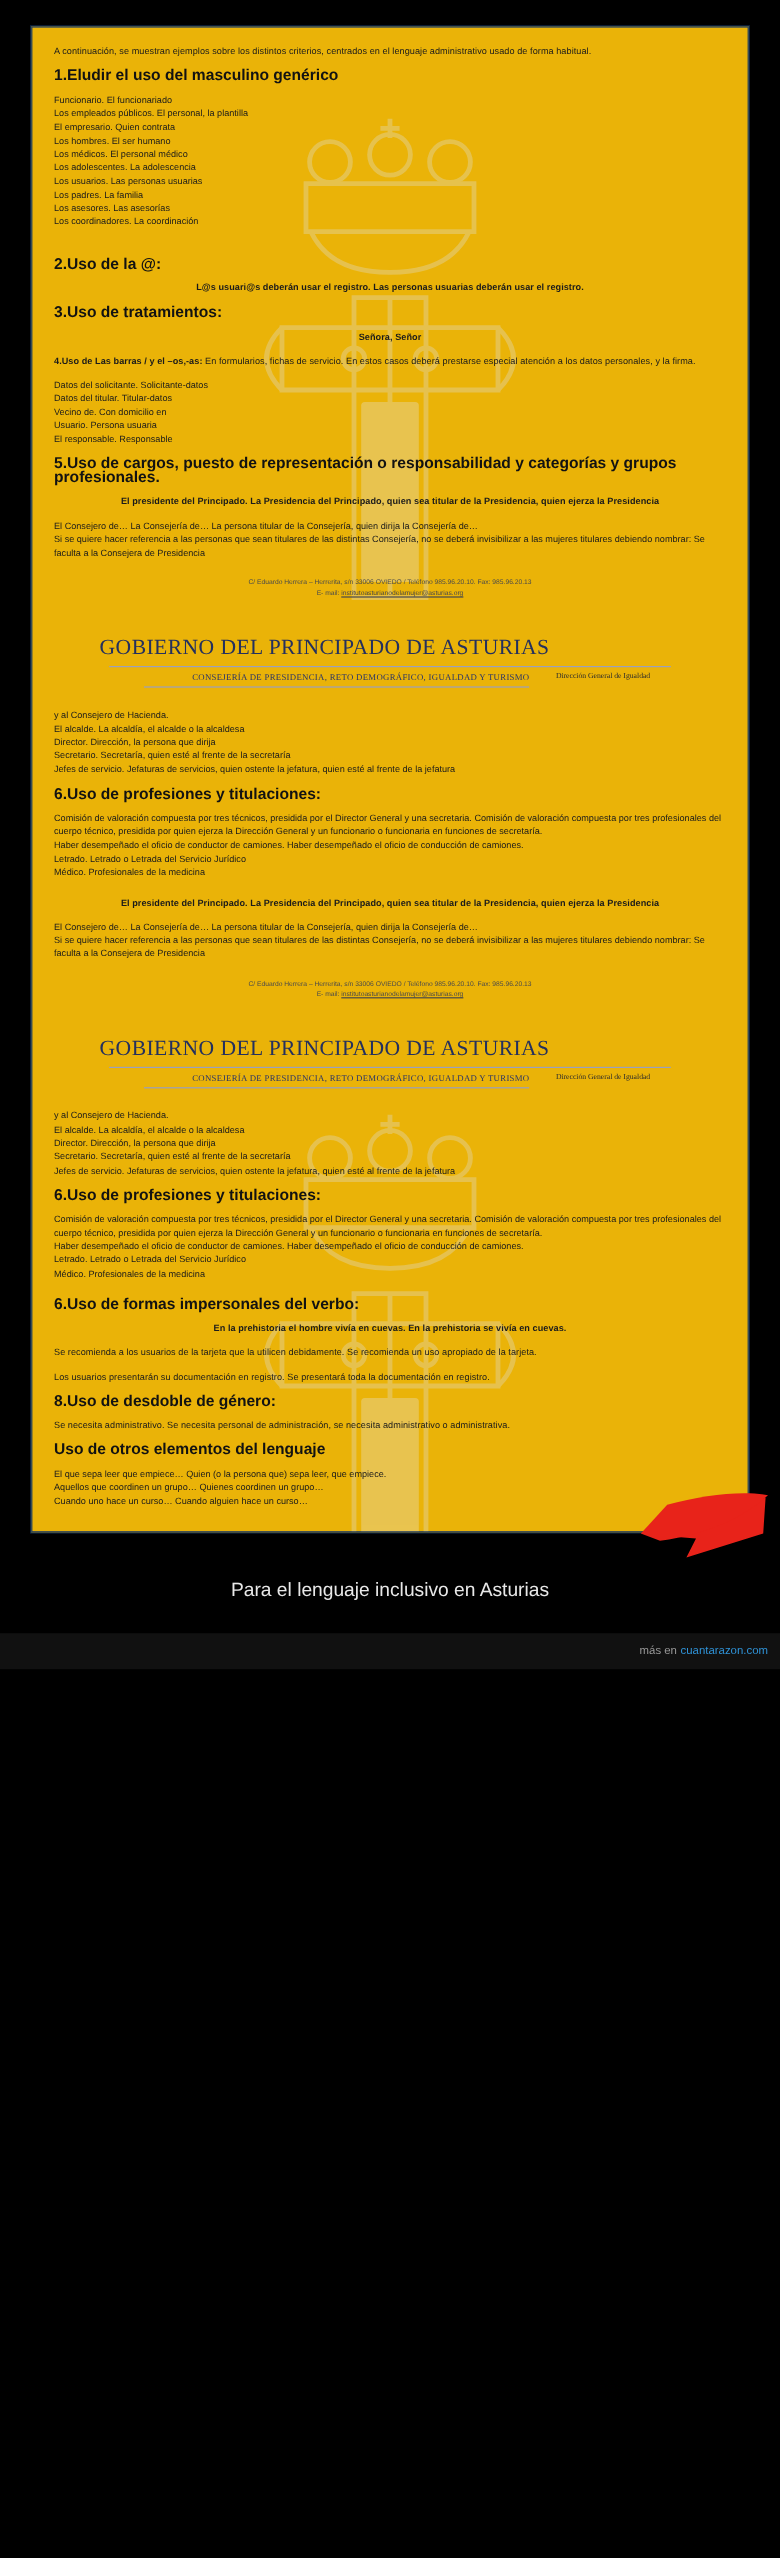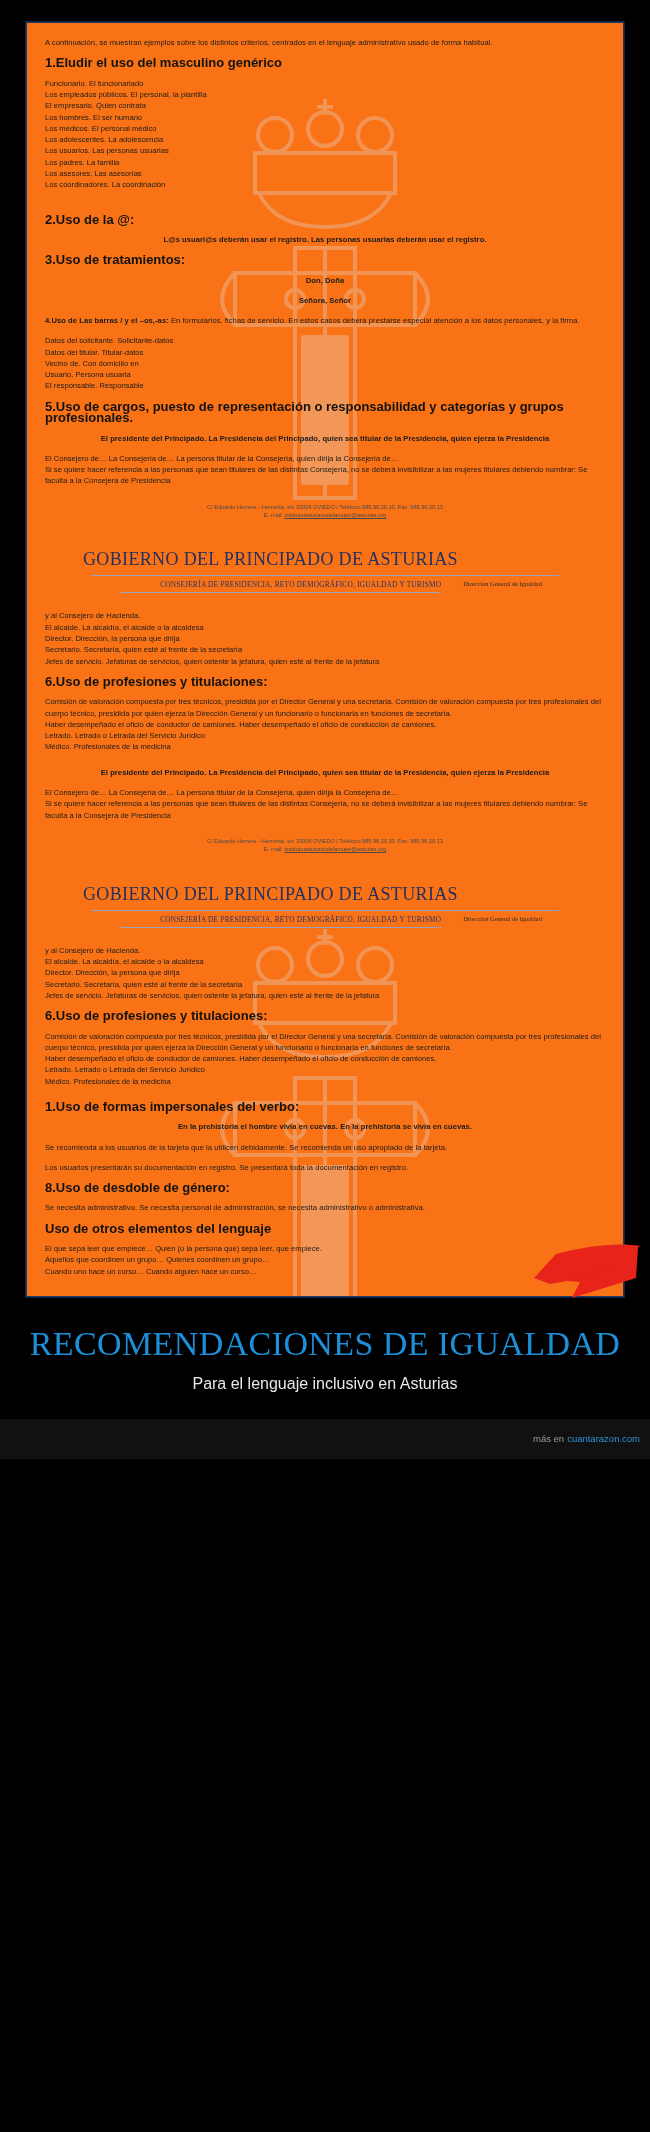--- a/index.html
+++ b/index.html
@@ -20,21 +20,21 @@
     width: 650px;
     min-height: 2132px;
     background: #000000;
     position: relative;
   }
 
   
   .doc-sheet {
     position: relative;
     margin: 22px 26px 0 26px;
-    background: #f97316;
+    background: #eab308;
     border: 1px solid #1a3a63;
     box-shadow: 0 0 0 1px #0d2442;
     padding: 0;
     overflow: hidden;
   }
   .doc-inner {
     position: relative;
     padding: 14px 18px 10px 18px;
     z-index: 2;
   }
@@ -170,21 +170,21 @@
   .banner-sub {
     font-family: "Liberation Sans", sans-serif;
     font-size: 16px;
     color: #e8e8e8;
     margin-top: 12px;
   }
 
   
   .credit-bar {
     background: #111111;
-    height: 40px;
+    height: 30px;
     display: flex;
     align-items: center;
     justify-content: flex-end;
     padding-right: 10px;
   }
   .credit-text {
     font-size: 9.5px;
     color: #9a9a9a;
     font-family: "Liberation Sans", sans-serif;
   }
@@ -258,21 +258,20 @@
 Los padres. La familia
 Los asesores. Las asesorías
 Los coordinadores. La coordinación</div>
 
       <div class="gap-lg"></div>
 
       <p class="h">2.Uso de la @:</p>
       <p class="p nojust">L@s usuari@s deberán usar el registro. Las personas usuarias deberán usar el registro.</p>
 
       <p class="h">3.Uso de tratamientos:</p>
-      <p class="p nojust">Don, Doña</p>
       <p class="p nojust">Señora, Señor</p>
 
       <p class="p"><b>4.Uso de Las barras / y el –os,-as:</b><span> En formularios, fichas de servicio. En estos casos deberá prestarse especial atención a los datos personales, y la firma.</span></p>
 
       <div class="list">Datos del solicitante. Solicitante-datos
 Datos del titular. Titular-datos
 Vecino de. Con domicilio en
 Usuario. Persona usuaria
 El responsable. Responsable</div>
 
@@ -344,21 +343,21 @@
 Jefes de servicio. Jefaturas de servicios, quien ostente la jefatura, quien esté al frente de la jefatura</div>
 
       <p class="h">6.Uso de profesiones y titulaciones:</p>
       <div class="list">Comisión de valoración compuesta por tres técnicos, presidida por el Director General y una secretaria. Comisión de valoración compuesta por tres profesionales del cuerpo técnico, presidida por quien ejerza la Dirección General y un funcionario o funcionaria en funciones de secretaría.
 Haber desempeñado el oficio de conductor de camiones. Haber desempeñado el oficio de conducción de camiones.
 Letrado. Letrado o Letrada del Servicio Jurídico
 Médico. Profesionales de la medicina</div>
 
       <div class="gap-sm"></div>
 
-      <p class="h">1.Uso de formas impersonales del verbo:</p>
+      <p class="h">6.Uso de formas impersonales del verbo:</p>
       <p class="p nojust">En la prehistoria el hombre vivía en cuevas. En la prehistoria se vivía en cuevas.</p>
       <p class="p"> Se recomienda a los usuarios de la tarjeta que la utilicen debidamente. Se recomienda un uso apropiado de la tarjeta.</p>
       <p class="p">Los usuarios presentarán su documentación en registro. Se presentará toda la documentación en registro.</p>
 
       <p class="h">8.Uso de desdoble de género:</p>
       <p class="p">Se necesita administrativo. Se necesita personal de administración, se necesita administrativo o administrativa.</p>
 
       <p class="h">Uso de otros elementos del lenguaje</p>
       <div class="list">El que sepa leer que empiece… Quien (o la persona que) sepa leer, que empiece.
 Aquellos que coordinen un grupo… Quienes coordinen un grupo…
@@ -366,21 +365,20 @@
 
     </div>
   </div>
 
   <svg class="red-arrow" viewBox="0 0 122 64" aria-hidden="true">
     <path d="M118 10 L56 34 L66 14 L22 36 L34 42 L60 44 L52 60 L116 40 Z" fill="#e8231a"></path>
     <path d="M120 8 C100 26 72 40 30 46 L14 40 L36 16 C66 8 98 4 120 8 Z" fill="#e8231a"></path>
   </svg>
 
   <div class="banner">
-    <div class="banner-title">RECOMENDACIONES DE IGUALDAD</div>
     <div class="banner-sub">Para el lenguaje inclusivo en Asturias</div>
   </div>
 
   <div class="credit-bar">
     <span class="credit-text">más en</span>
     <span class="credit-text credit-site">cuantarazon.com</span>
   </div>
 
 </div>
 

